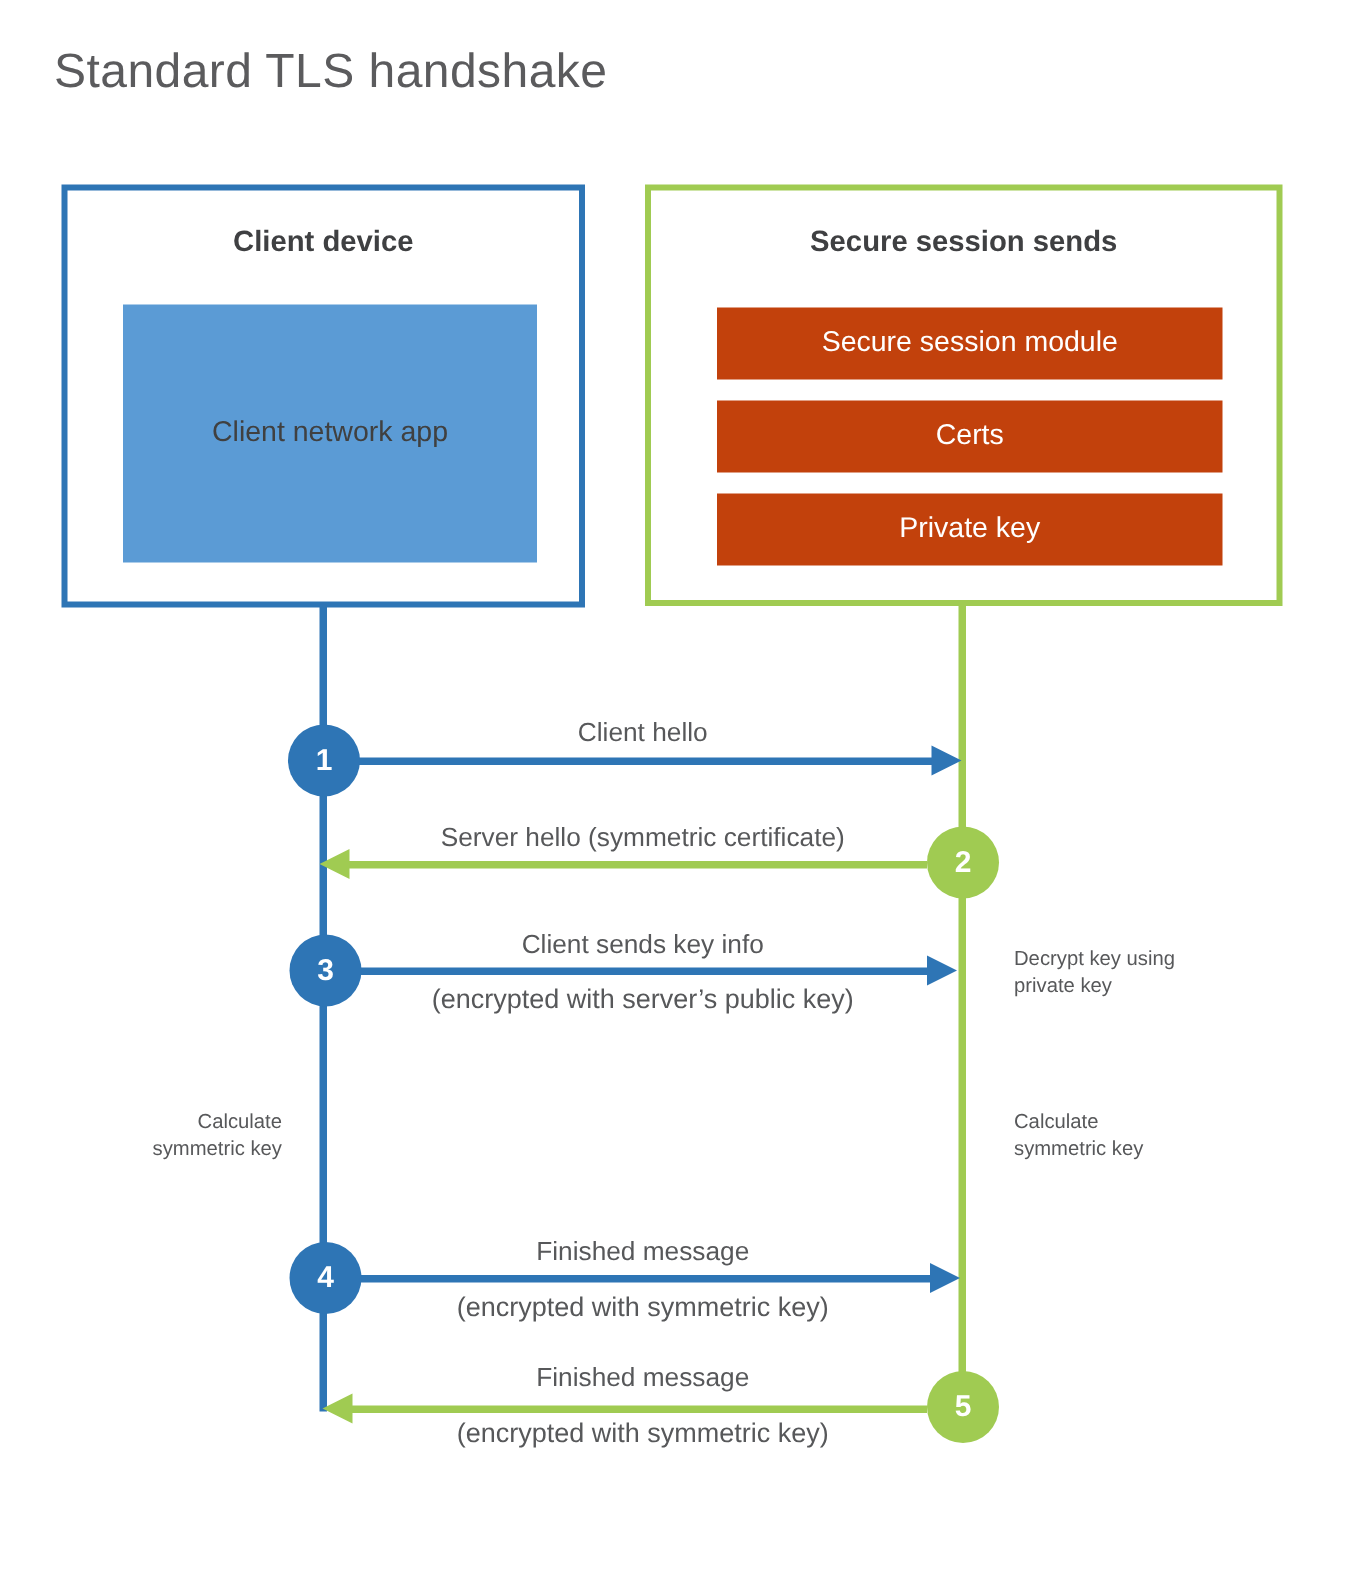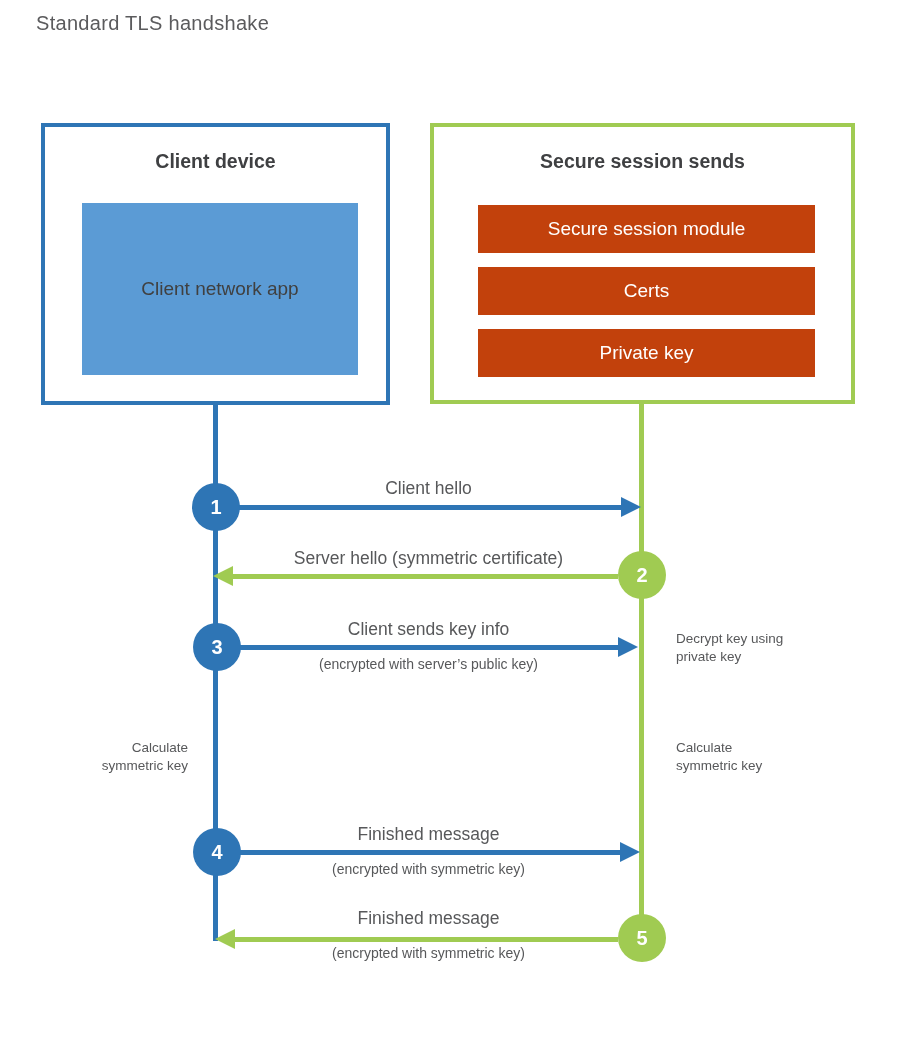--- a/index.html
+++ b/index.html
@@ -10,22 +10,22 @@
     position: relative;
     width: 900px;
     height: 1058px;
     background: #ffffff;
     overflow: hidden;
   }
 
   .diagram-title {
     position: absolute;
     left: 36px;
-    top: 12px;
-    font-size: 20px;
+    top: 29px;
+    font-size: 32px;
     font-weight: 300;
     color: #5b5b5d;
     letter-spacing: 0.3px;
   }
 
   
   .entity-box {
     position: absolute;
     top: 123px;
     background: #ffffff;
@@ -155,21 +155,21 @@
     width: 427px;
     text-align: center;
     font-size: 17.5px;
     color: #57585a;
   }
   .msg-sub {
     position: absolute;
     left: 215px;
     width: 427px;
     text-align: center;
-    font-size: 14px;
+    font-size: 18px;
     color: #57585a;
   }
   .label-1 { top: 478px; }
   .label-2 { top: 548px; }
   .label-3 { top: 619px; }
   .label-4 { top: 824px; }
   .label-5 { top: 908px; }
   .sub-3 { top: 656px; }
   .sub-4 { top: 861px; }
   .sub-5 { top: 945px; }

